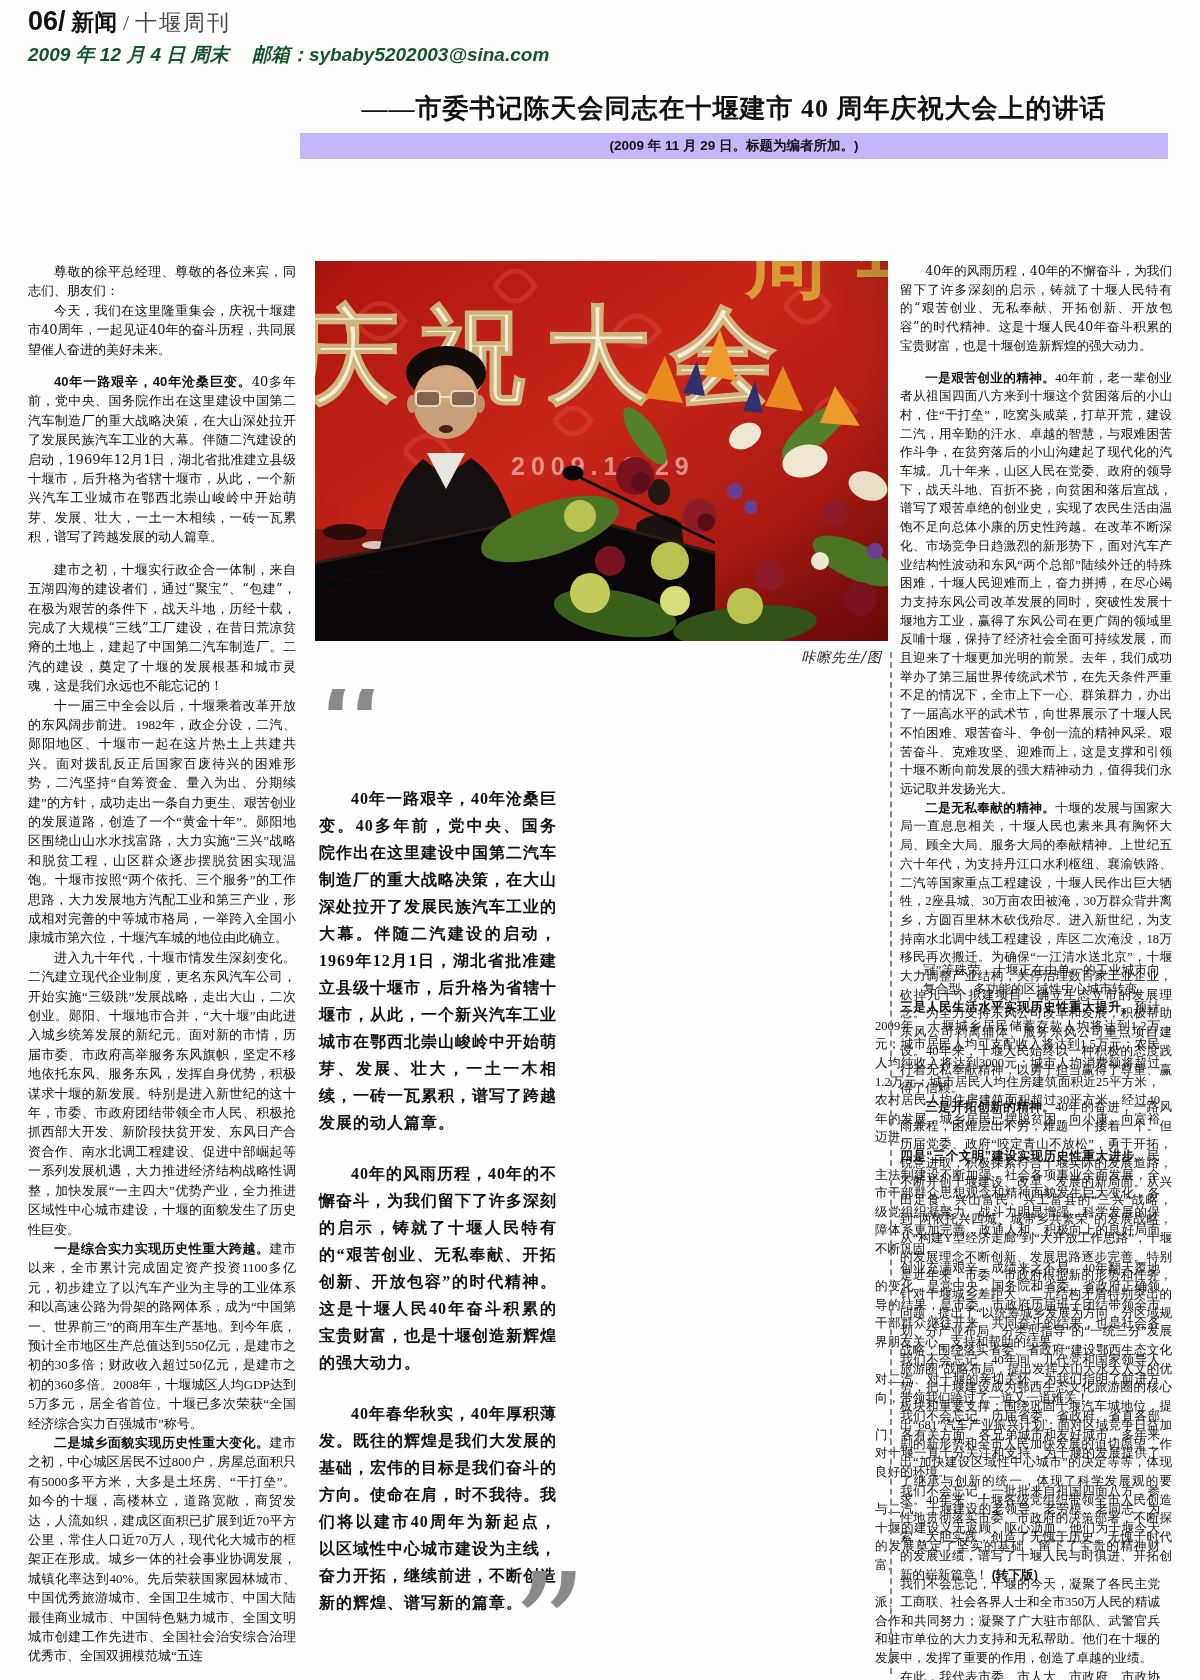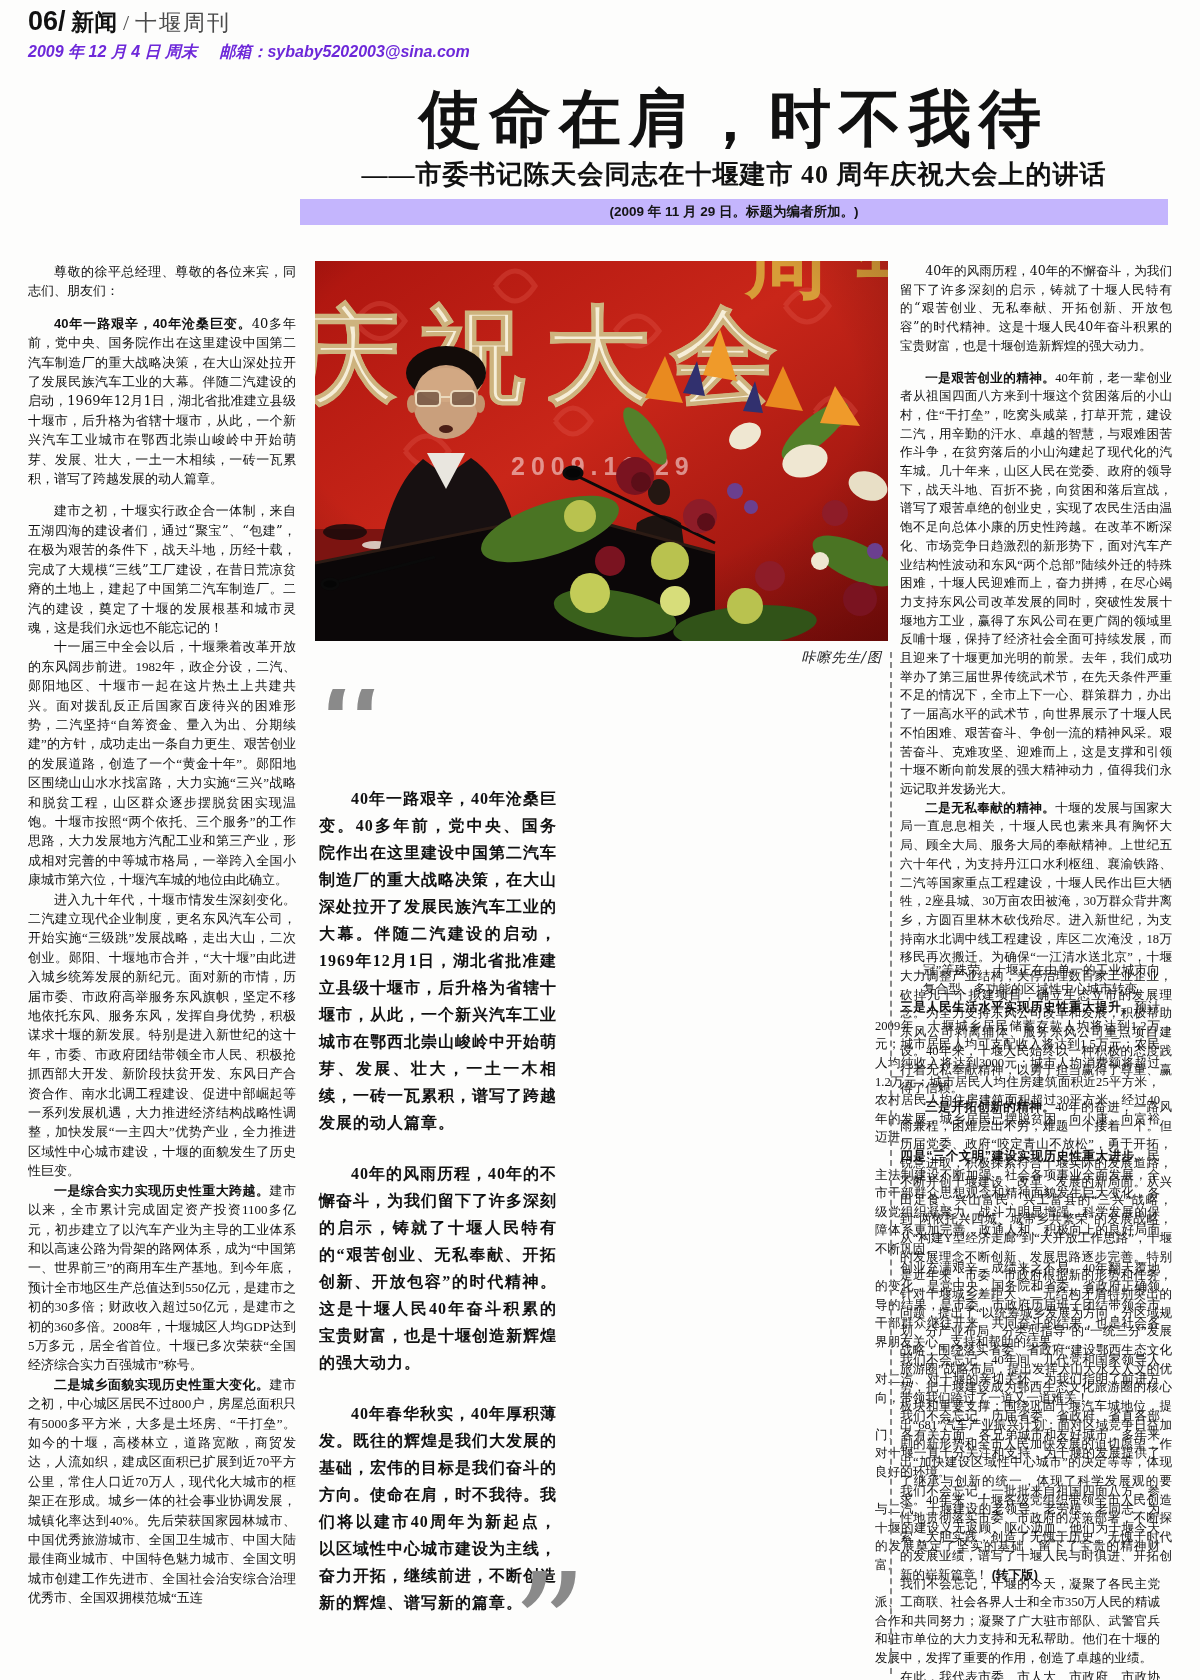--- a/index.html
+++ b/index.html
@@ -6,21 +6,21 @@
   body{width:1200px;height:1680px;position:relative;background:#fdfdfc;overflow:hidden;
        font-family:"Liberation Serif","DejaVu Serif",serif;color:#111;}
   
   .masthead{position:absolute;left:28px;top:8px;}
   .mast-line1{font-size:23px;line-height:26px;}
   .mast-pageno{font-family:"Liberation Sans",sans-serif;font-weight:700;font-size:27px;text-align:right;}
   .mast-section{font-weight:700;font-size:23px;}
   .mast-sep{color:#555;font-size:22px;}
   .mast-pub{color:#4a4a4a;font-size:22px;letter-spacing:2px;}
   .mast-line2{margin-top:6px;font-family:"Liberation Sans",sans-serif;font-style:italic;
-              font-weight:700;font-size:16px;color:#6d28d9;}
+              font-weight:700;font-size:19px;color:#14532d;}
   .mast-line2 .mail{margin-left:18px;}
   
   .headline{position:absolute;left:300px;top:86px;width:868px;text-align:center;}
   .headline h1{margin:0;font-size:62px;line-height:66px;font-weight:700;letter-spacing:8px;}
   .headline h2{margin:8px 0 0 0;font-size:26px;line-height:30px;font-weight:700;letter-spacing:1px;}
   .headline .note-bar{margin-top:9px;height:26px;line-height:26px;background:#c4b5fd;
        font-family:"Liberation Sans",sans-serif;font-weight:700;font-size:13.5px;color:#141414;}
   
   .col{position:absolute;text-align:justify;overflow:hidden;}
   .col p{margin:0;text-indent:2em;}
@@ -58,27 +58,27 @@
     <span class="mast-sep">/</span>
     <span class="mast-pub">十堰周刊</span>
   </div>
   <div class="mast-line2">
     <span>2009 年 12 月 4 日 周末</span>
     <span class="mail">邮箱：sybaby5202003@sina.com</span>
   </div>
 </div>
 
 <div class="headline">
-  <h1>使命在肩，时不我待</h1>
   <h2>——市委书记陈天会同志在十堰建市 40 周年庆祝大会上的讲话</h2>
   <div class="note-bar">(2009 年 11 月 29 日。标题为编者所加。)</div>
 </div>
 
 <div id="col1" class="col">
     <p class="para kai">尊敬的徐平总经理、尊敬的各位来宾，同志们、朋友们：</p>
+    <p class="para kai">今天，我们在这里隆重集会，庆祝十堰建市40周年，一起见证40年的奋斗历程，共同展望催人奋进的美好未来。</p>
     <p class="para kai gap"><b class="lead">40年一路艰辛，40年沧桑巨变。</b>40多年前，党中央、国务院作出在这里建设中国第二汽车制造厂的重大战略决策，在大山深处拉开了发展民族汽车工业的大幕。伴随二汽建设的启动，1969年12月1日，湖北省批准建立县级十堰市，后升格为省辖十堰市，从此，一个新兴汽车工业城市在鄂西北崇山峻岭中开始萌芽、发展、壮大，一土一木相续，一砖一瓦累积，谱写了跨越发展的动人篇章。</p>
     <p class="para kai gap">建市之初，十堰实行政企合一体制，来自五湖四海的建设者们，通过“聚宝”、“包建”，在极为艰苦的条件下，战天斗地，历经十载，完成了大规模“三线”工厂建设，在昔日荒凉贫瘠的土地上，建起了中国第二汽车制造厂。二汽的建设，奠定了十堰的发展根基和城市灵魂，这是我们永远也不能忘记的！</p>
     <p class="para">十一届三中全会以后，十堰乘着改革开放的东风阔步前进。1982年，政企分设，二汽、郧阳地区、十堰市一起在这片热土上共建共兴。面对拨乱反正后国家百废待兴的困难形势，二汽坚持“自筹资金、量入为出、分期续建”的方针，成功走出一条自力更生、艰苦创业的发展道路，创造了一个“黄金十年”。郧阳地区围绕山山水水找富路，大力实施“三兴”战略和脱贫工程，山区群众逐步摆脱贫困实现温饱。十堰市按照“两个依托、三个服务”的工作思路，大力发展地方汽配工业和第三产业，形成相对完善的中等城市格局，一举跨入全国小康城市第六位，十堰汽车城的地位由此确立。</p>
     <p class="para">进入九十年代，十堰市情发生深刻变化。二汽建立现代企业制度，更名东风汽车公司，开始实施“三级跳”发展战略，走出大山，二次创业。郧阳、十堰地市合并，“大十堰”由此进入城乡统筹发展的新纪元。面对新的市情，历届市委、市政府高举服务东风旗帜，坚定不移地依托东风、服务东风，发挥自身优势，积极谋求十堰的新发展。特别是进入新世纪的这十年，市委、市政府团结带领全市人民、积极抢抓西部大开发、新阶段扶贫开发、东风日产合资合作、南水北调工程建设、促进中部崛起等一系列发展机遇，大力推进经济结构战略性调整，加快发展“一主四大”优势产业，全力推进区域性中心城市建设，十堰的面貌发生了历史性巨变。</p>
     <p class="para"><b class="lead">一是综合实力实现历史性重大跨越。</b>建市以来，全市累计完成固定资产投资1100多亿元，初步建立了以汽车产业为主导的工业体系和以高速公路为骨架的路网体系，成为“中国第一、世界前三”的商用车生产基地。到今年底，预计全市地区生产总值达到550亿元，是建市之初的30多倍；财政收入超过50亿元，是建市之初的360多倍。2008年，十堰城区人均GDP达到5万多元，居全省首位。十堰已多次荣获“全国经济综合实力百强城市”称号。</p>
     <p class="para"><b class="lead">二是城乡面貌实现历史性重大变化。</b>建市之初，中心城区居民不过800户，房屋总面积只有5000多平方米，大多是土坯房、“干打垒”。如今的十堰，高楼林立，道路宽敞，商贸发达，人流如织，建成区面积已扩展到近70平方公里，常住人口近70万人，现代化大城市的框架正在形成。城乡一体的社会事业协调发展，城镇化率达到40%。先后荣获国家园林城市、中国优秀旅游城市、全国卫生城市、中国大陆最佳商业城市、中国特色魅力城市、全国文明城市创建工作先进市、全国社会治安综合治理优秀市、全国双拥模范城“五连</p>
   </div>
 
 <div class="middle">
   <div class="photo">

